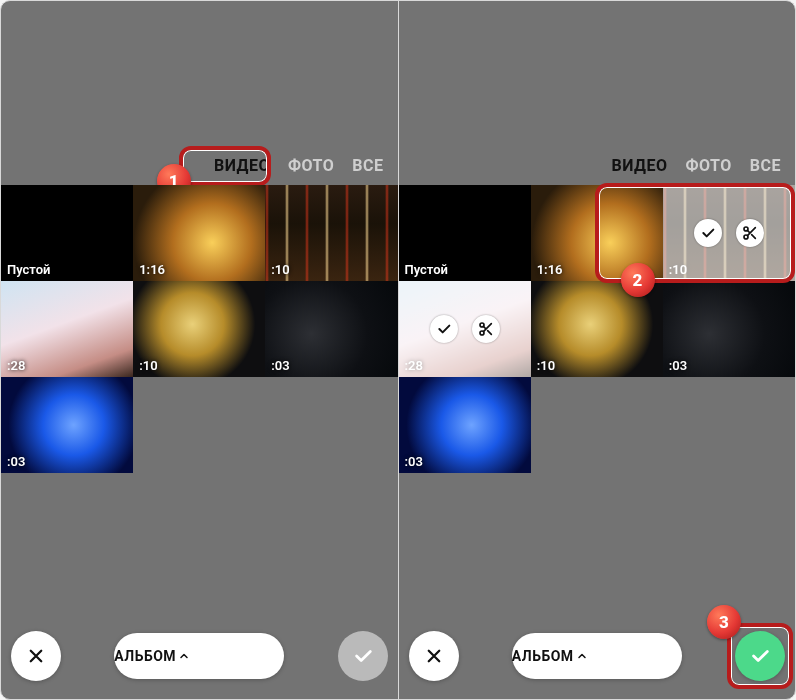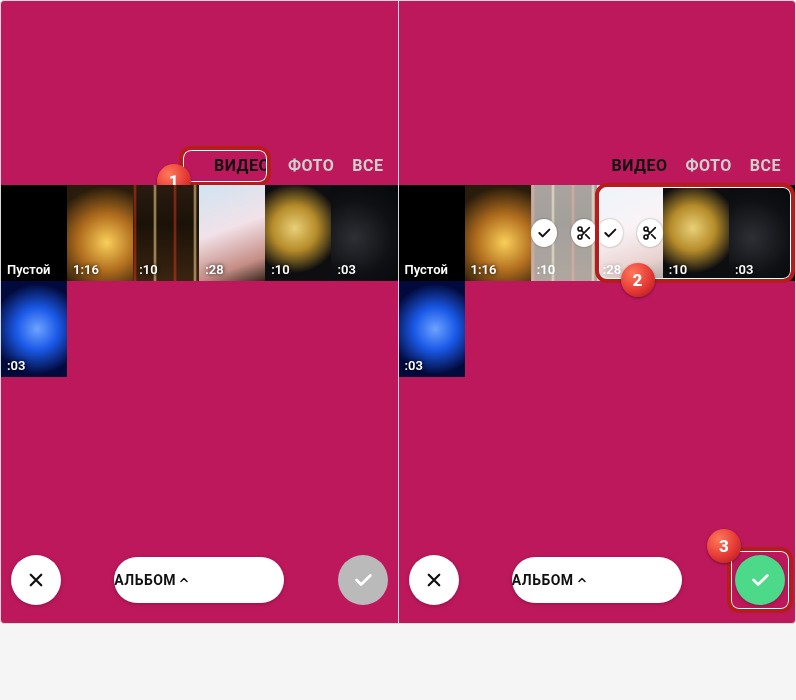--- a/index.html
+++ b/index.html
@@ -7,30 +7,30 @@
     --border:#d9d9d9;
     --text:#1a1a1a;
     --muted:#cfcfcf;
     --dark-overlay:rgba(0,0,0,.55);
     --red:#e53935;
     --red-dark:#b71c1c;
     --green:#4cd98a;
   }
   *{box-sizing:border-box;font-family:-apple-system,BlinkMacSystemFont,"Segoe UI",Roboto,Arial,sans-serif}
   body{margin:0;background:#f5f5f5;display:flex;justify-content:center}
-  .frame{width:796px;height:624px;background:#be185d;border:1px solid var(--border);border-radius:4px;overflow:hidden;display:flex}
+  .frame{width:796px;height:700px;background:#737373;border:1px solid var(--border);border-radius:10px;overflow:hidden;display:flex}
   .screen{flex:1;min-width:0;display:flex;flex-direction:column;position:relative}
   .screen + .screen{border-left:1px solid var(--border)}
   .top-gap{height:155px}
 
   .tabs{display:flex;justify-content:flex-end;gap:18px;padding:0 14px 10px 0;font-size:16px;font-weight:700;letter-spacing:.5px;color:var(--muted);position:relative}
   .tab{cursor:pointer}
   .tab.active{color:#111}
 
-  .grid{display:grid;grid-template-columns:repeat(6,1fr);grid-auto-rows:96px}
+  .grid{display:grid;grid-template-columns:repeat(3,1fr);grid-auto-rows:96px}
   .tile{position:relative;overflow:hidden;background:#000;}
   .tile .thumb{position:absolute;inset:0}
   .label{position:absolute;left:6px;bottom:4px;color:#fff;font-size:13px;font-weight:600;text-shadow:0 0 4px #000}
   
   .t-empty{background:#000}
   .t-city{background:radial-gradient(circle at 60% 60%,#f9cf5a 0,#b26e1e 40%,#2a1c0b 80%)}
   .t-traffic{background:linear-gradient(#2a1b10,#1a1208 40%,#3a2410 100%)}
   .t-traffic::after{content:"";position:absolute;inset:0;background:
       linear-gradient(90deg, transparent 0, rgba(255,220,150,.7) 2px, transparent 4px) 20px 0/40px 100%,
       linear-gradient(90deg, transparent 0, rgba(255,60,30,.55) 2px, transparent 4px) 40px 0/40px 100%}

